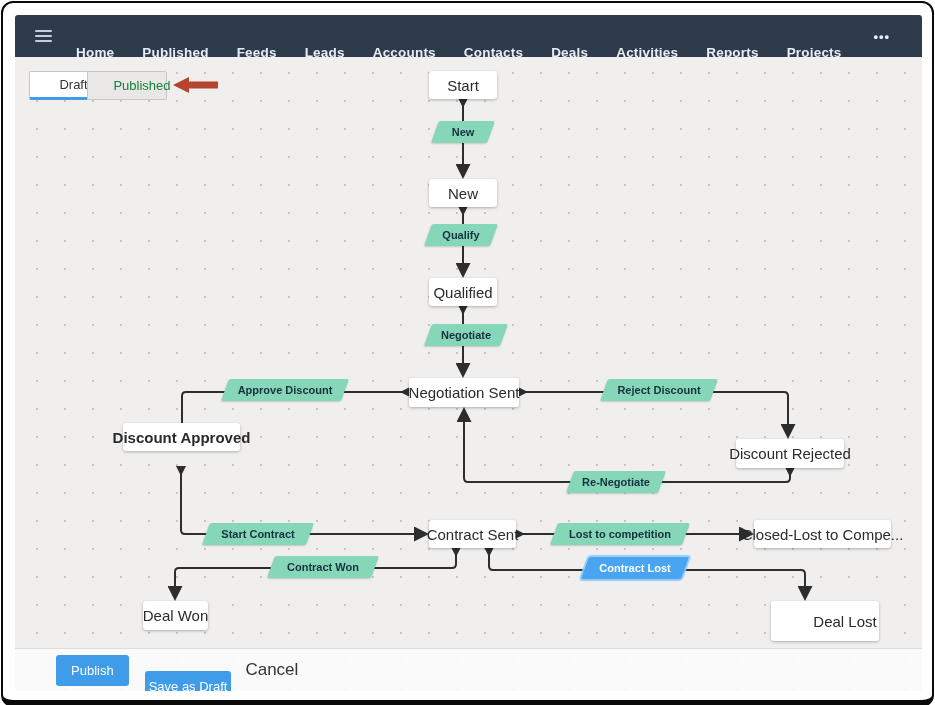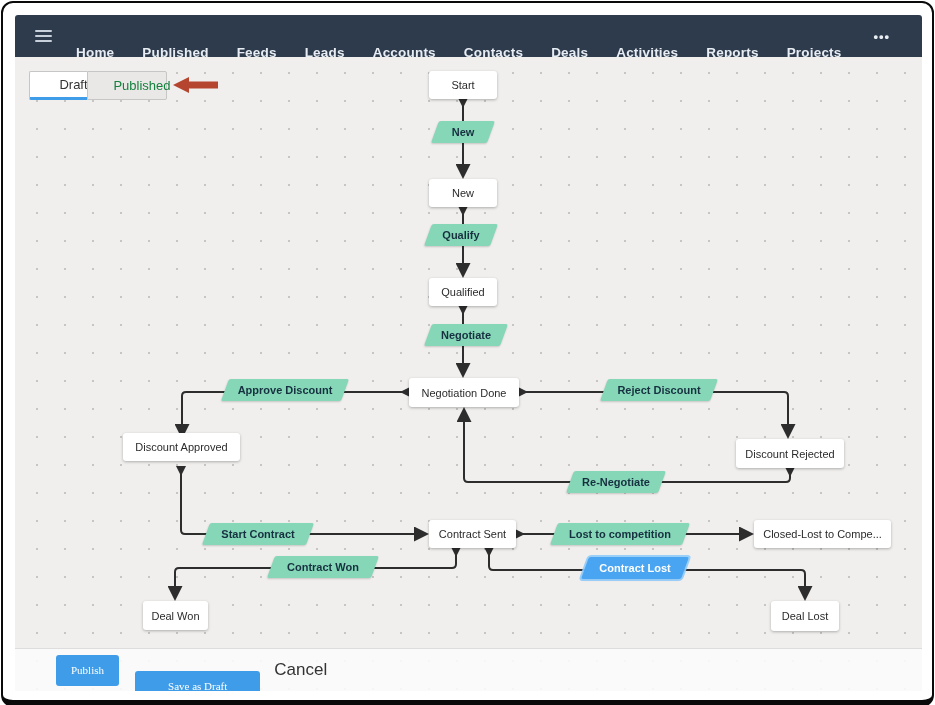--- a/index.html
+++ b/index.html
@@ -23,36 +23,36 @@
   .tabs{position:absolute;left:14px;top:14px;display:flex;z-index:5;}
   .tab{height:29px;box-sizing:border-box;display:flex;align-items:center;justify-content:center;
        font-size:13px;border:1px solid #c6c6c6;cursor:pointer;padding-left:30px;}
   .tab.draft{width:58px;background:#ffffff;color:#333;border-right:none;border-radius:2px 0 0 2px;
              border-bottom:3px solid #3f9ce8;}
   .tab.published{width:80px;background:#e9e8e7;color:#15803d;border-radius:0 2px 2px 0;}
   
   svg.edges{position:absolute;left:0;top:0;width:907px;height:589px;z-index:1;}
   
   .state{position:absolute;background:#ffffff;border-radius:3px;box-shadow:0 1px 3px rgba(0,0,0,.28);
-         display:flex;align-items:center;justify-content:center;font-size:11px;color:#2b2b2b;
+         display:flex;align-items:center;justify-content:center;font-size:15px;color:#2b2b2b;
          white-space:nowrap;z-index:3;cursor:pointer;}
   
   .transition{position:absolute;height:22px;z-index:4;cursor:pointer;}
   .t-bg{position:absolute;left:0;top:0;right:0;bottom:0;background:#85d7b8;transform:skewX(-20deg);
         border-radius:2px;box-shadow:0 1px 2px rgba(0,0,0,.18);}
   .t-label{position:relative;display:flex;align-items:center;justify-content:center;height:100%;
            font-size:11px;font-weight:700;color:#17303f;white-space:nowrap;z-index:1;}
   .transition.blue .t-bg{background:#49a4f1;box-shadow:0 0 0 2px rgba(144,203,250,.9),0 1px 2px rgba(0,0,0,.2);}
   .transition.blue .t-label{color:#ffffff;}
   
   .footer{position:absolute;left:0;top:591px;width:907px;height:43px;background:rgba(252,252,252,.88);
           border-top:1px solid #ddd;display:flex;align-items:center;padding-left:41px;box-sizing:border-box;z-index:6;}
-  .btn{height:31px;border:none;border-radius:3px;background:#3f9ce8;color:#fff;font-size:11px;
-       font-family:Liberation Serif, serif;cursor:pointer;padding:0 15px;margin-right:16px;}
-  .btn.save{padding:0 33px;margin-top:32px;}
+  .btn{height:31px;border:none;border-radius:3px;background:#3f9ce8;color:#fff;font-size:13px;
+       font-family:Liberation Sans, sans-serif;cursor:pointer;padding:0 15px;margin-right:16px;}
+  .btn.save{padding:0 4px;margin-top:32px;}
   .cancel{font-size:17px;color:#333;cursor:pointer;margin-left:-2px;}
 </style>
 </head>
 <body>
 
 <div class="frame">
 
   <div class="nav">
     <div class="hamburger">
       <span></span>
@@ -102,27 +102,27 @@
         <path marker-start="url(#nub)" marker-end="url(#arr)" d="M441,491 V507 Q441,511 437,511 H164 Q160,511 160,515 V541"></path>
         <path marker-start="url(#nub)" marker-end="url(#arr)" d="M474,491 V509 Q474,513 478,513 H786 Q790,513 790,517 V541"></path>
       </g>
       <polygon points="158,28 174,20 174,24.5 203,24.5 203,31.5 174,31.5 174,36" fill="#b5452e"></polygon>
     </svg>
 
     <div>
         <div class="state" style="left: 414px; top: 14px; width: 68px; height: 28px;">Start</div>
         <div class="state" style="left: 414px; top: 122px; width: 68px; height: 28px;">New</div>
         <div class="state" style="left: 414px; top: 221px; width: 68px; height: 28px;">Qualified</div>
-        <div class="state" style="left: 394px; top: 321px; width: 110px; height: 29px;">Negotiation Done</div>
-        <div class="state" style="left: 108px; top: 376px; width: 117px; height: 28px;">Discount Approved</div>
+        <div class="state" style="left: 394px; top: 321px; width: 110px; height: 29px;">Negotiation Sent</div>
+        <div class="state" style="left: 108px; top: 366px; width: 117px; height: 28px; font-weight: bold;">Discount Approved</div>
         <div class="state" style="left: 721px; top: 382px; width: 108px; height: 29px;">Discount Rejected</div>
         <div class="state" style="left: 414px; top: 463px; width: 87px; height: 28px;">Contract Sent</div>
         <div class="state" style="left: 739px; top: 463px; width: 137px; height: 28px;">Closed-Lost to Compe...</div>
         <div class="state" style="left: 128px; top: 544px; width: 65px; height: 29px;">Deal Won</div>
-        <div class="state" style="left: 756px; top: 544px; width: 68px; height: 30px;">Deal Lost</div>
+        <div class="state" style="left: 756px; top: 544px; width: 68px; height: 40px; padding-left: 40px;">Deal Lost</div>
         <div class="transition" style="left: 420px; top: 64px; width: 56px;">
           <span class="t-bg"></span>
           <span class="t-label">New</span>
         </div>
         <div class="transition" style="left: 413px; top: 167px; width: 66px;">
           <span class="t-bg"></span>
           <span class="t-label">Qualify</span>
         </div>
         <div class="transition" style="left: 413px; top: 267px; width: 76px;">
           <span class="t-bg"></span>

